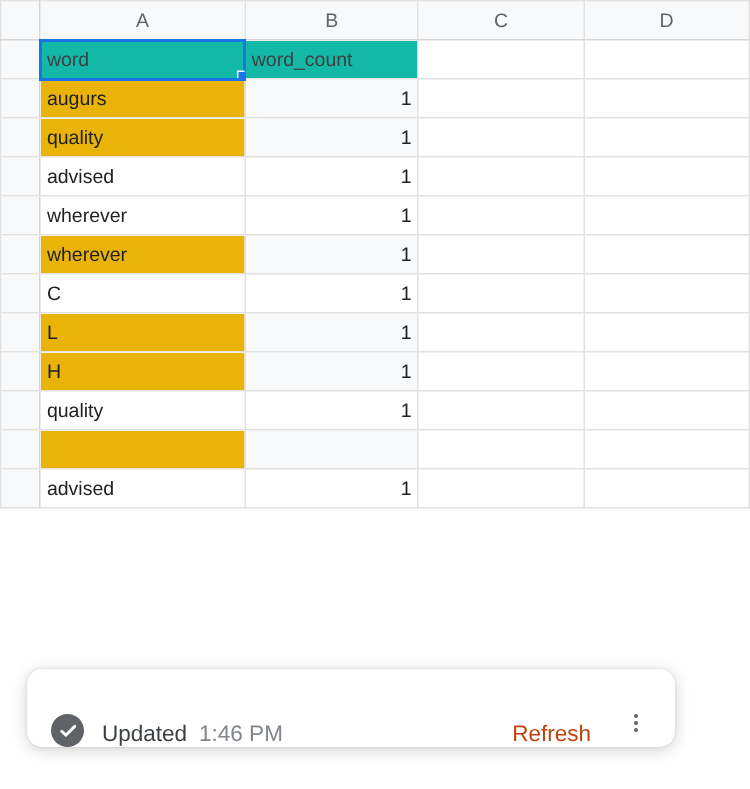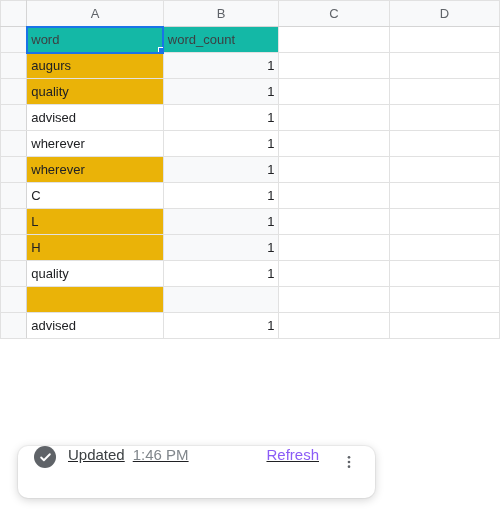--- a/index.html
+++ b/index.html
@@ -89,31 +89,30 @@
       border: 1px solid #fff;
       z-index: 3;
     }
     .num {
       text-align: right;
     }
     .toast {
       position: absolute;
       left: 18px;
       bottom: 28px;
-      width: 357px;
+      width: 432px;
       height: 52px;
       background: #fff;
       border-radius: 10px;
       box-shadow: 0 2px 10px rgba(0,0,0,0.18), 0 0 0 1px rgba(0,0,0,0.04);
       display: flex;
-      align-items: flex-start;
+      align-items: flex-end;
       padding: 0 10px 0 16px;
       font-size: 15px;
       z-index: 100;
-      text-decoration: underline;
     }
     .toast-check {
       width: 22px;
       height: 22px;
       background: #5f6368;
       border-radius: 50%;
       display: flex;
       align-items: center;
       justify-content: center;
       margin-right: 12px;
@@ -125,21 +124,21 @@
     }
     .toast-text {
       color: #3c4043;
       margin-right: 8px;
     }
     .toast-time {
       color: #80868b;
       flex: 1;
     }
     .toast-refresh {
-      color: #8b5cf6;
+      color: #c2410c;
       font-weight: 500;
       cursor: pointer;
       margin-right: 14px;
     }
     .toast-more {
       width: 32px;
       height: 32px;
       border-radius: 50%;
       display: flex;
       align-items: center;

